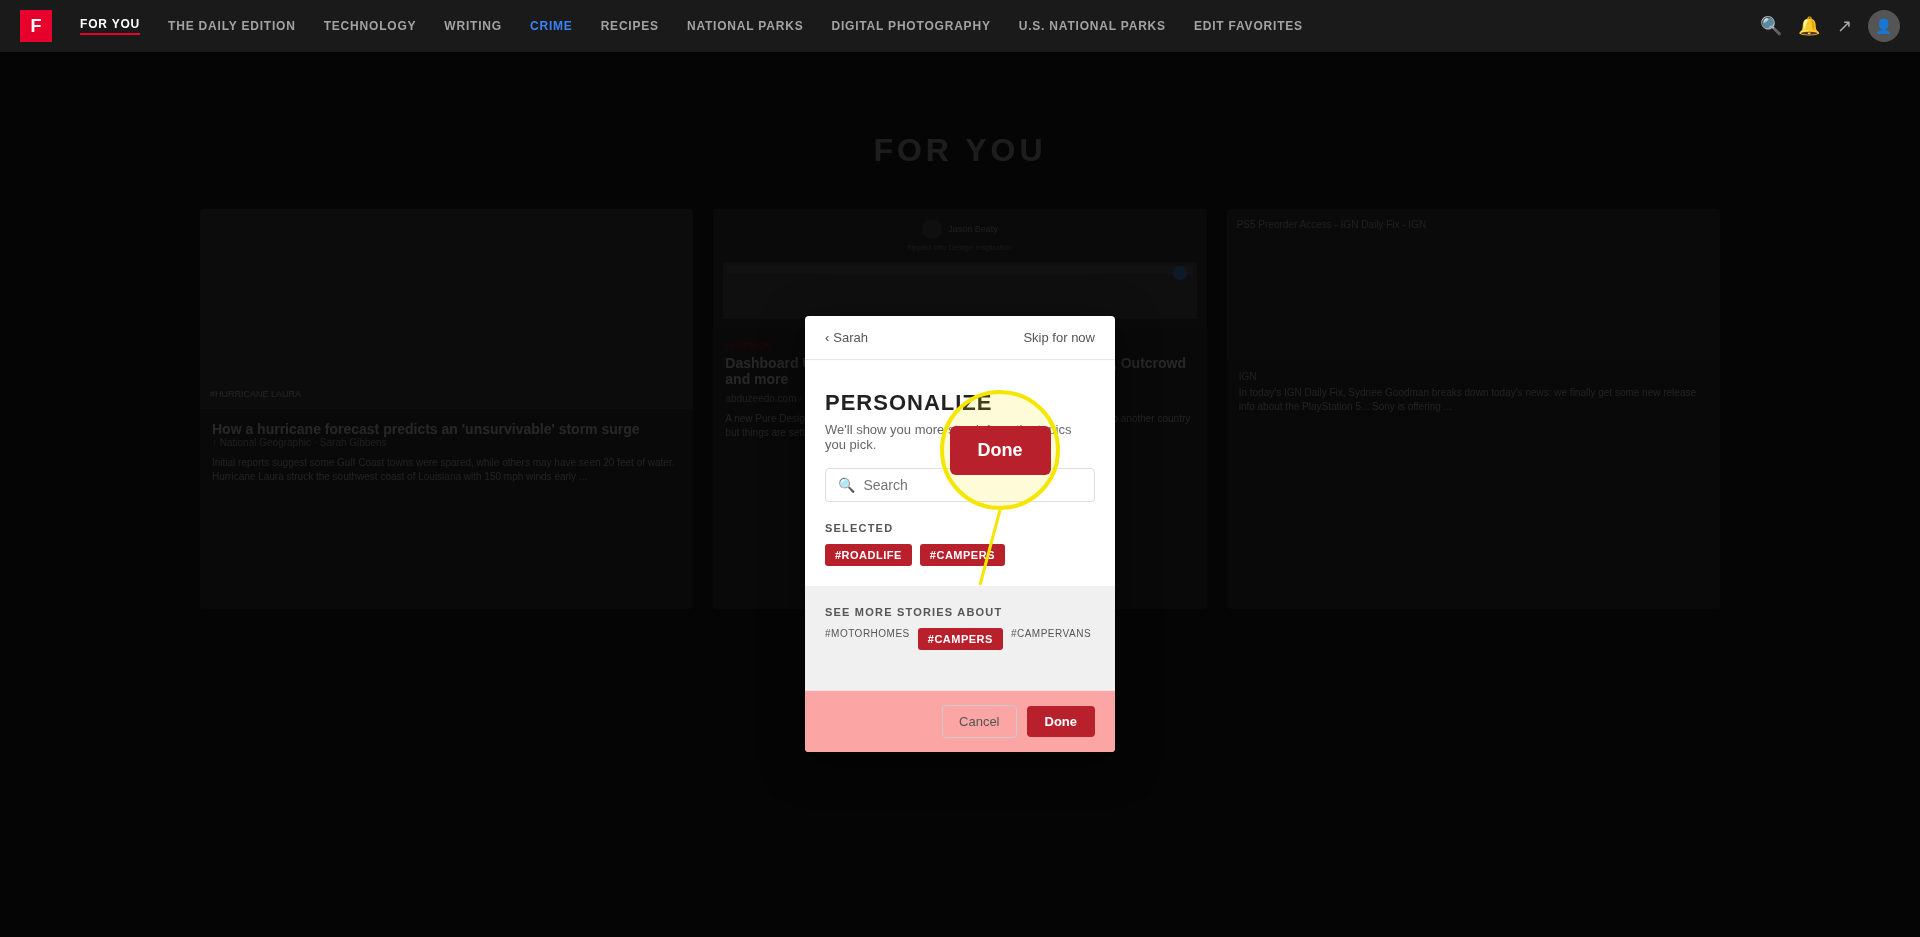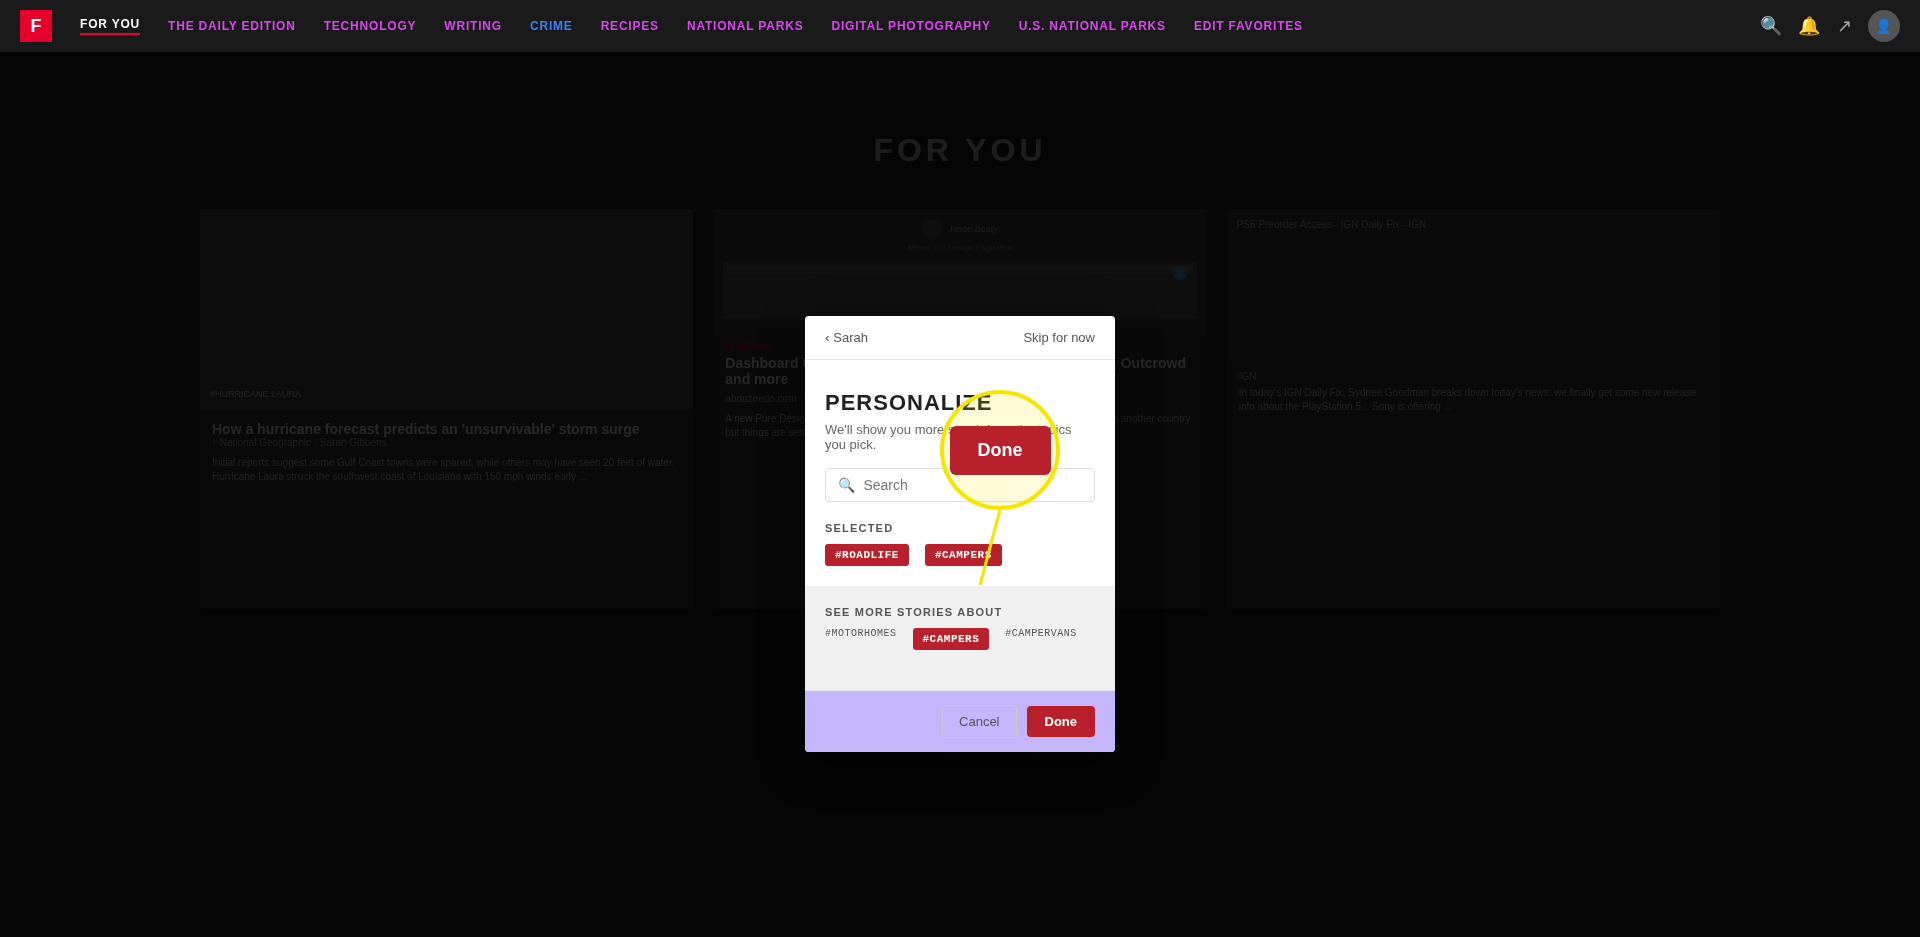--- a/index.html
+++ b/index.html
@@ -22,21 +22,21 @@
       font-weight: 900;
       font-size: 18px;
       width: 32px;
       height: 32px;
       display: flex;
       align-items: center;
       justify-content: center;
       flex-shrink: 0;
     }
     .nav-item {
-      color: #d946ef;
+      color: #a3a3a3;
       font-size: 12px;
       font-weight: 700;
       letter-spacing: 0.8px;
       text-transform: uppercase;
       cursor: pointer;
       white-space: nowrap;
     }
     .nav-item.active {
       color: white;
       border-bottom: 2px solid #e8002d;
@@ -183,23 +183,22 @@
       font-size: 11px;
       font-weight: 800;
       letter-spacing: 1.2px;
       color: #555;
       text-transform: uppercase;
       margin-bottom: 10px;
     }
     .tags-row {
       display: flex;
       flex-wrap: wrap;
-      gap: 16px;
+      gap: 8px;
       margin-bottom: 20px;
-      font-family: Liberation Mono, monospace;
     }
     .tag {
       background: #b8202c;
       color: white;
       font-size: 11px;
       font-weight: 700;
       letter-spacing: 0.5px;
       padding: 5px 10px;
       border-radius: 3px;
       cursor: pointer;
@@ -216,21 +215,21 @@
       background: #f0f0f0;
       padding: 20px;
     }
     .modal-footer {
       display: flex;
       justify-content: flex-end;
       align-items: center;
       gap: 10px;
       padding: 14px 20px;
       border-top: 1px solid #e5e5e5;
-      background: #c4b5fd;
+      background: #fca5a5;
     }
     .btn-cancel {
       font-size: 13px;
       color: #555;
       background: none;
       border: 1px solid #ccc;
       padding: 8px 16px;
       border-radius: 4px;
       cursor: pointer;
     }

